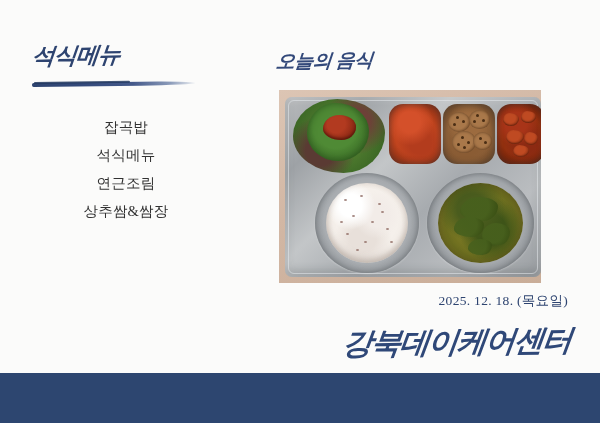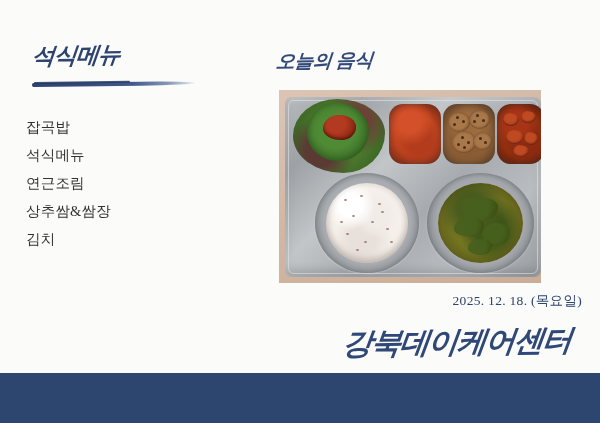--- a/index.html
+++ b/index.html
@@ -52,21 +52,21 @@
     background: #22385f;
     border-radius: 2px;
     opacity: .85;
   }
 
   .menu-list {
     position: absolute;
     left: 26px;
     top: 113px;
     width: 200px;
-    text-align: left;
+    text-align: center;
   }
   .menu-item {
     font-family: "Liberation Serif", serif;
     font-size: 14.5px;
     color: #323232;
     line-height: 28px;
     letter-spacing: .2px;
     white-space: nowrap;
   }
 
@@ -254,21 +254,21 @@
   .greens {
     position: absolute;
     border-radius: 50% 50% 40% 60% / 60% 40% 60% 40%;
     background: radial-gradient(circle at 40% 40%, #47601d 0 50%, #33470f 100%);
     opacity: .9;
   }
 
   
   .date {
     position: absolute;
-    right: 18px;
+    right: 32px;
     top: 292px;
     font-family: "Liberation Serif", serif;
     font-size: 13.5px;
     color: #2e4470;
     letter-spacing: .3px;
     white-space: nowrap;
   }
   .signature {
     position: absolute;
     left: 343px;
@@ -299,21 +299,20 @@
 <div id="card">
 
   <div class="menu-title">석식메뉴</div>
   <div class="title-underline"></div>
 
   <div class="menu-list">
     <div class="menu-item">잡곡밥</div>
     <div class="menu-item">석식메뉴</div>
     <div class="menu-item">연근조림</div>
     <div class="menu-item">상추쌈&amp;쌈장</div>
-    <div class="menu-item">김치</div>
   </div>
 
   <div class="photo-title">오늘의 음식</div>
 
   <div class="photo">
     <div class="bg-wall"></div>
     <div class="tray">
 
       <div class="lettuce"></div>
       <div class="perilla"></div>

